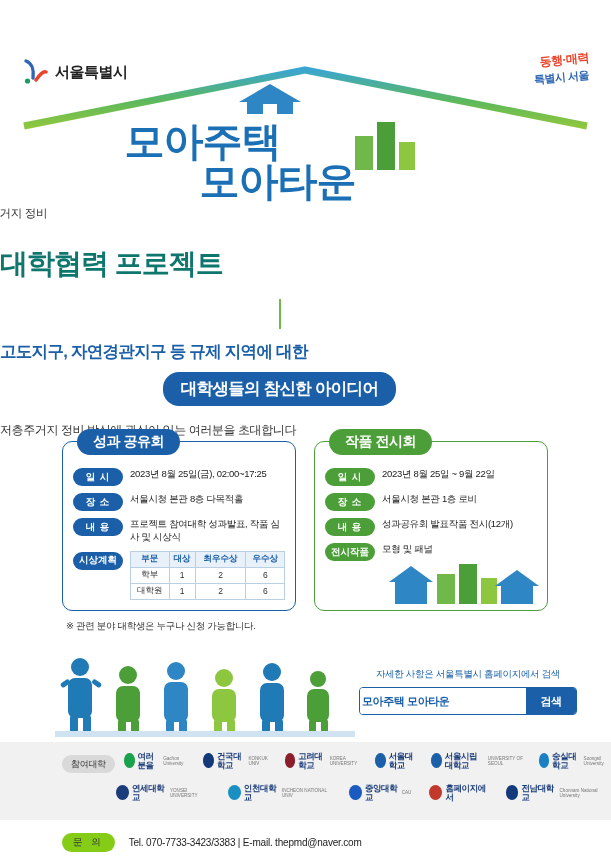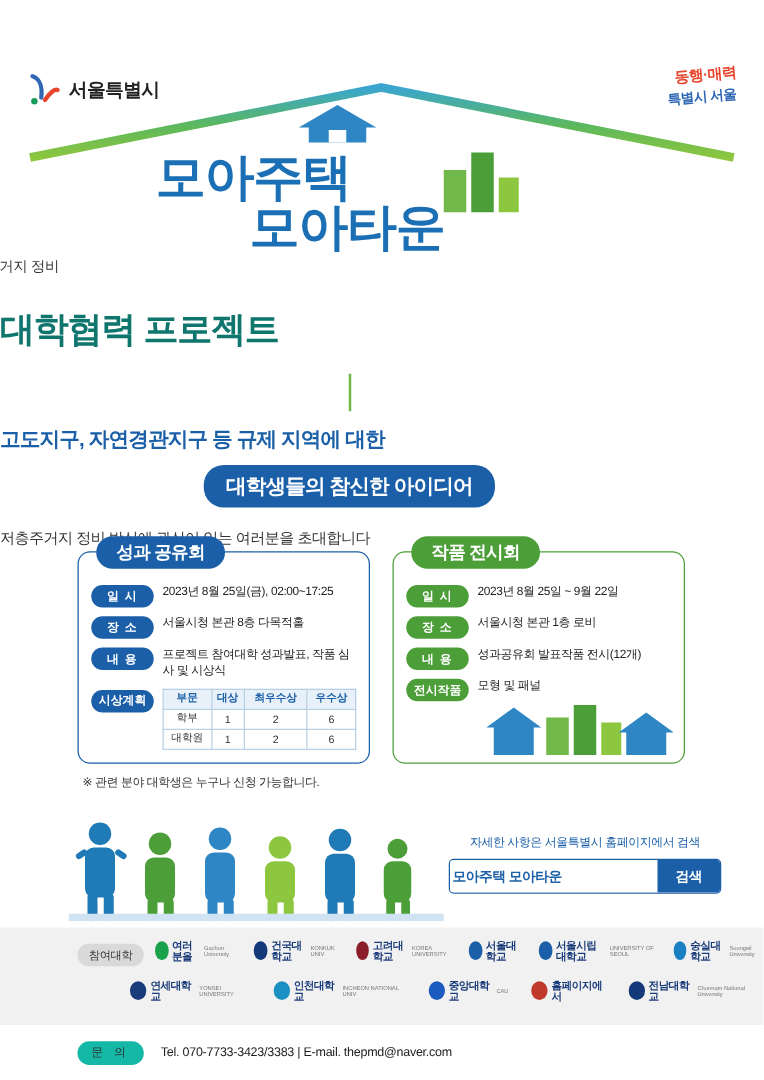--- a/index.html
+++ b/index.html
@@ -115,31 +115,31 @@
   }
 
   
   .uni-strip{position:absolute;left:0;top:742px;width:611px;height:78px;background:#f1f1f1;}
   .uni-tag{
     position:absolute;left:62px;top:13px;background:#d9d9d9;color:#333;font-size:9px;
     padding:2.5px 9px;border-radius:9px;letter-spacing:-0.3px;
   }
   .uni-row{position:absolute;display:flex;gap:14px;align-items:center;}
   .uni-row.r1{left:124px;top:10px;}
-  .uni-row.r2{left:104px;top:42px;gap:18px;}
+  .uni-row.r2{left:116px;top:42px;gap:18px;}
   .uni{display:flex;align-items:center;gap:3px;}
   .uni-badge{width:15px;height:15px;border-radius:50%;display:inline-block;}
   .uni-name{font-size:8.5px;font-weight:bold;color:#1b3c7a;letter-spacing:-0.4px;line-height:1.05;}
   .uni-sub{font-size:4.6px;color:#777;letter-spacing:0;display:block;}
 
   
   .footer{position:absolute;left:0;top:820px;width:611px;height:44px;background:#fff;
           display:flex;align-items:center;}
   .footer-tag{
-    margin-left:62px;background:#14b8a6;color:#333;font-size:9.5px;padding:3px 11px;border-radius:10px;
+    margin-left:62px;background:#84cc16;color:#333;font-size:9.5px;padding:3px 11px;border-radius:10px;
     letter-spacing:3px;
   }
   .footer-text{margin-left:14px;font-size:10px;color:#222;letter-spacing:-0.2px;}
 </style>
 </head>
 <body>
 
 <div class="poster">
 
   <svg class="frame-svg" viewBox="0 0 611 864">

